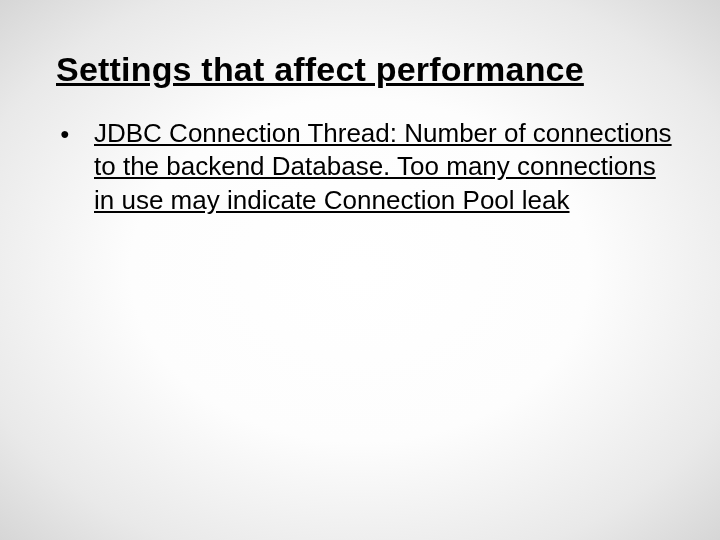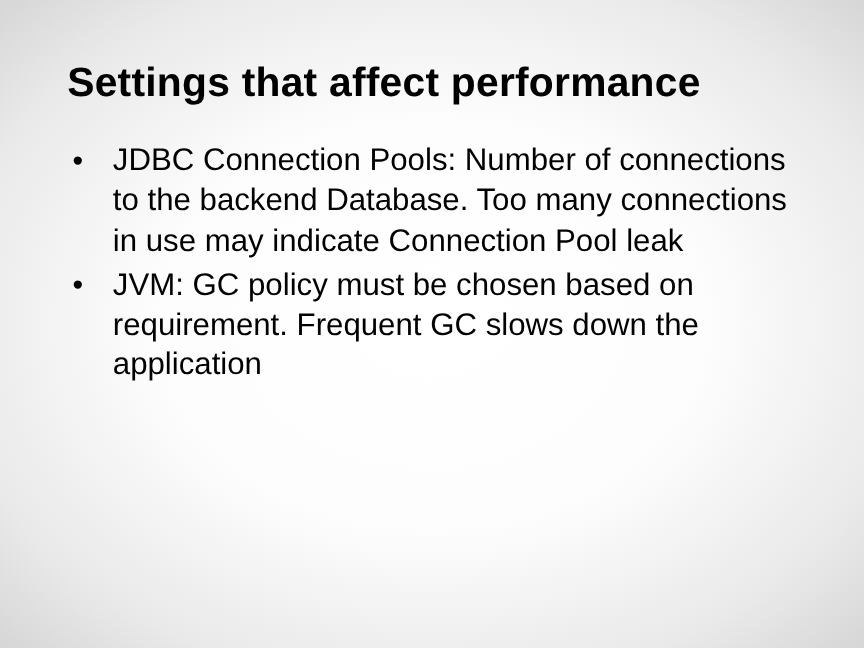--- a/index.html
+++ b/index.html
@@ -12,20 +12,21 @@
   body {
     font-family: Arial, Helvetica, sans-serif;
     background: radial-gradient(ellipse at center, #ffffff 0%, #fdfdfd 45%, #e9e9e9 80%, #d6d6d6 100%);
     color: #000;
   }
   .slide {
     box-sizing: border-box;
     width: 720px;
     height: 540px;
     padding: 50px 32px 40px 50px;
+    text-decoration: underline;
   }
   .title {
     font-size: 34px;
     font-weight: bold;
     margin: 0 0 28px 6px;
     letter-spacing: 0.2px;
   }
   ul.points {
     list-style: none;
     margin: 0;
@@ -47,16 +48,15 @@
     line-height: 34px;
     color: #000;
   }
 </style>
 </head>
 <body>
 
 <div class="slide">
   <h1 class="title">Settings that affect performance</h1>
   <ul class="points">
-    <li>JDBC Connection Pools: Number of connections to the backend Database. Too many connections in use may indicate Connection Pool leak</li>
-    <li>JVM: GC policy must be chosen based on requirement. Frequent GC slows down the application</li>
+    <li>JDBC Connection Thread: Number of connections to the backend Database. Too many connections in use may indicate Connection Pool leak</li>
   </ul>
 </div>
 
 </body></html>

